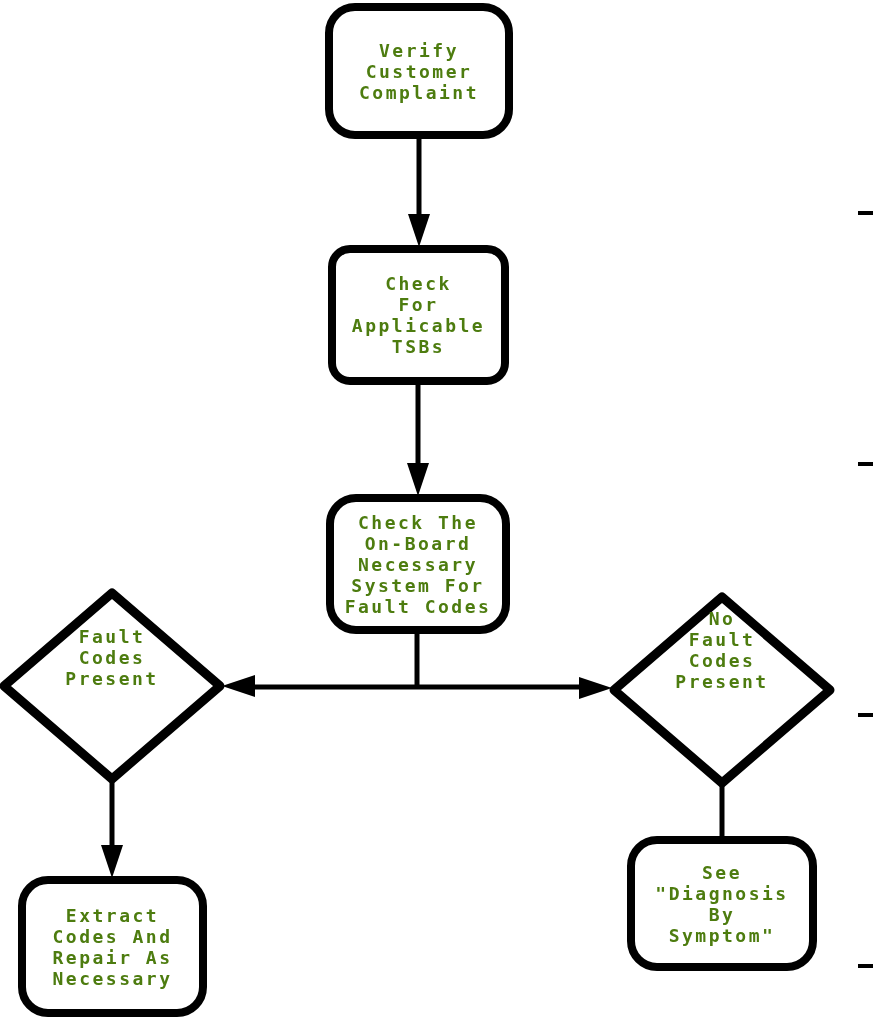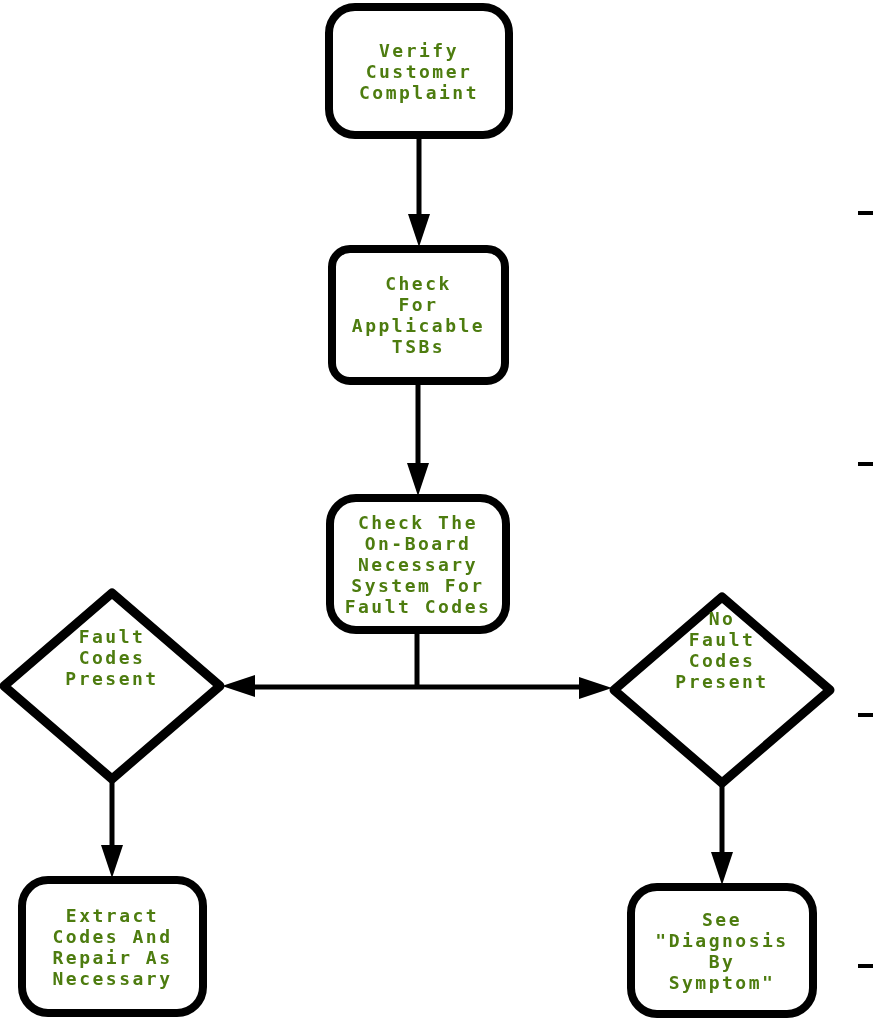--- a/index.html
+++ b/index.html
@@ -105,21 +105,21 @@
 Fault Codes</span>
   </div>
 
   <div class="node" style="left:18px; top:876px; width:189px; height:141px;">
     <span class="label">Extract
 Codes And
 Repair As
 Necessary</span>
   </div>
 
-  <div class="node" style="left:627px; top:883px; width:190px; height:135px;">
+  <div class="node" style="left:627px; top:836px; width:190px; height:135px;">
     <span class="label">See
 "Diagnosis
 By
 Symptom"</span>
   </div>
 
   <div class="diamond-label" style="left:32px; top:626px; width:160px; height:120px;">
     <span class="label">Fault
 Codes
 Present</span>

